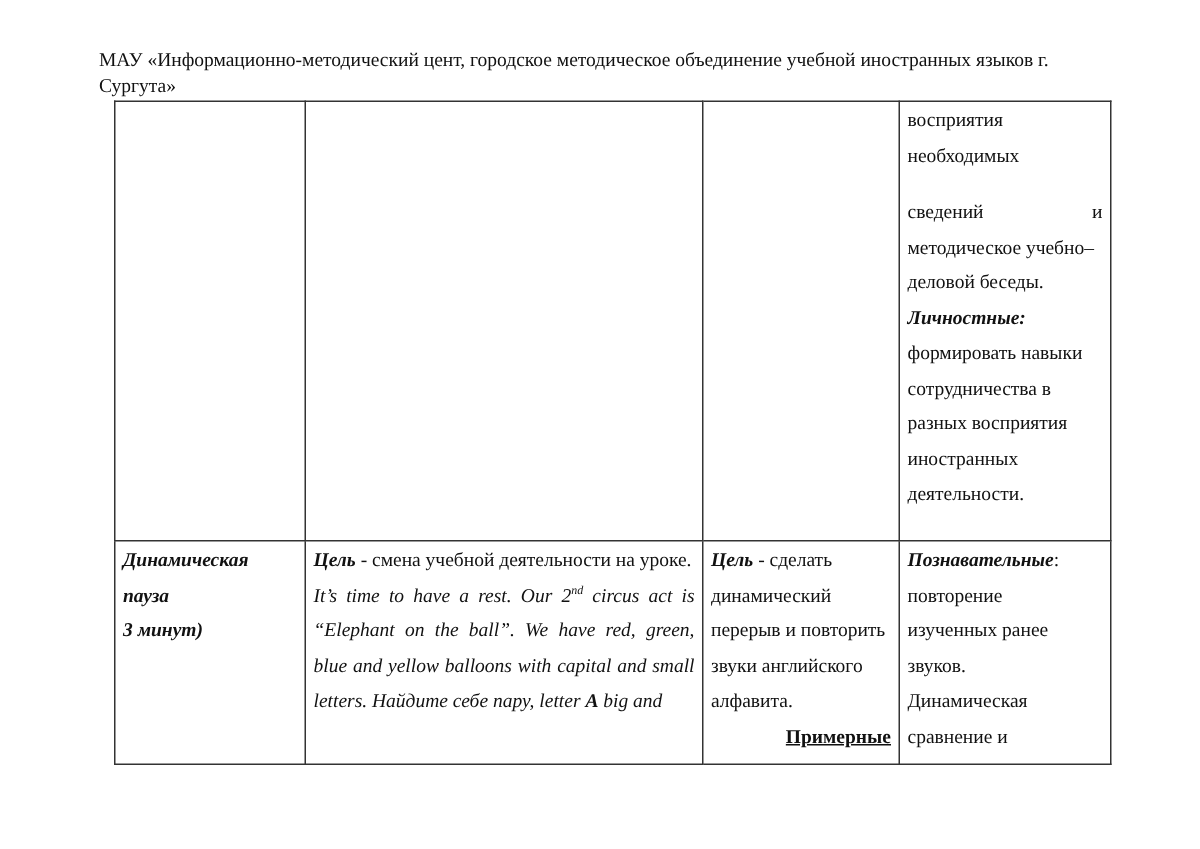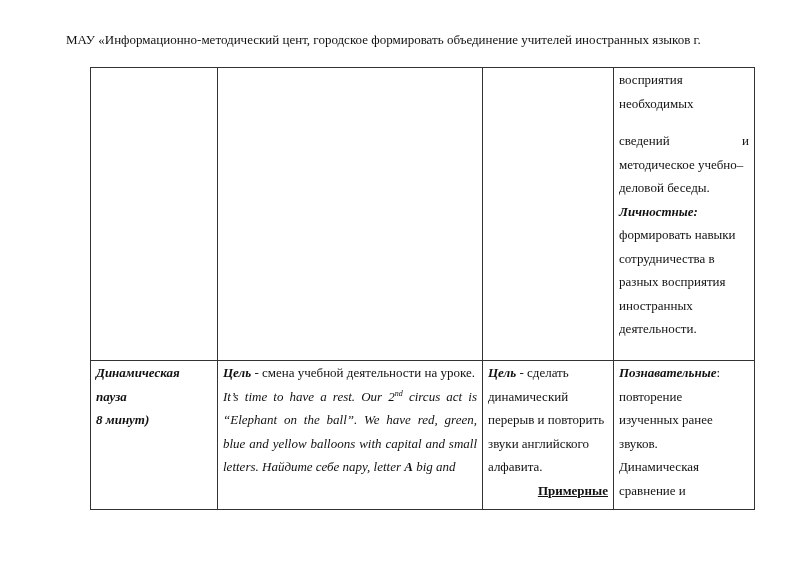--- a/index.html
+++ b/index.html
@@ -5,21 +5,21 @@
   html, body { margin: 0; padding: 0; }
   body {
     width: 800px; height: 566px; background: #ffffff; position: relative; overflow: hidden;
     font-family: "Liberation Serif", "DejaVu Serif", serif; color: #111;
   }
   .header {
     position: absolute; left: 66px; top: 31px; width: 680px;
     font-size: 13px; line-height: 17px;
   }
   table.lesson {
-    position: absolute; left: 90px; top: 67px;
+    position: absolute; left: 76px; top: 67px;
     border-collapse: collapse; table-layout: fixed;
     width: 664px;
   }
   table.lesson td {
     border: 1.3px solid #333; vertical-align: top;
     font-size: 13px; line-height: 23.5px; padding: 0 5px 0 5px;
   }
   col.c1 { width: 127px; } col.c2 { width: 265px; } col.c3 { width: 131px; } col.c4 { width: 141px; }
   tr.r1 td { height: 292px; }
   tr.r2 td { height: 148px; }
@@ -29,21 +29,22 @@
   .jl { text-align: justify; text-align-last: justify; margin-top: 14px; }
   .center { text-align: right; }
   .ul { text-decoration: underline; font-weight: bold; }
   sup { font-size: 8px; line-height: 0; }
   p { margin: 0; }
 </style>
 </head>
 <body>
 
 <div class="header">
-  <div>МАУ «Информационно-методический цент, городское формировать объединение учителей иностранных языков г.</div>
+  <div>МАУ «Информационно-методический цент, городское методическое объединение учебной иностранных языков г.</div>
+  <div>Сургута»</div>
 </div>
 
 <table class="lesson">
   <colgroup>
       <col class="c1">
       <col class="c2">
       <col class="c3">
       <col class="c4">
     </colgroup>
   <tbody>
@@ -62,21 +63,21 @@
       <p>сотрудничества в</p>
       <p>разных восприятия</p>
       <p>иностранных</p>
       <p>деятельности.</p>
     </td>
   </tr>
   <tr class="r2">
     <td class="b">
       <p>Динамическая</p>
       <p>пауза</p>
-      <p>8 минут)</p>
+      <p>3 минут)</p>
     </td>
     <td class="just">
       <span class="b">Цель</span><span> - смена учебной деятельности на уроке.</span><br>
       <span class="i">It’s time to have a rest. Our 2</span><sup class="i">nd</sup><span class="i">  circus act is “Elephant on the  ball”. We have red, green, blue and yellow balloons with capital and small letters. Найдите себе пару, letter </span><span class="b">A</span><span class="i"> big and</span>
     </td>
     <td>
       <span class="b">Цель</span><span> - сделать динамический перерыв и повторить звуки английского алфавита.</span>
       <p class="center ul">Примерные</p>
     </td>
     <td>

